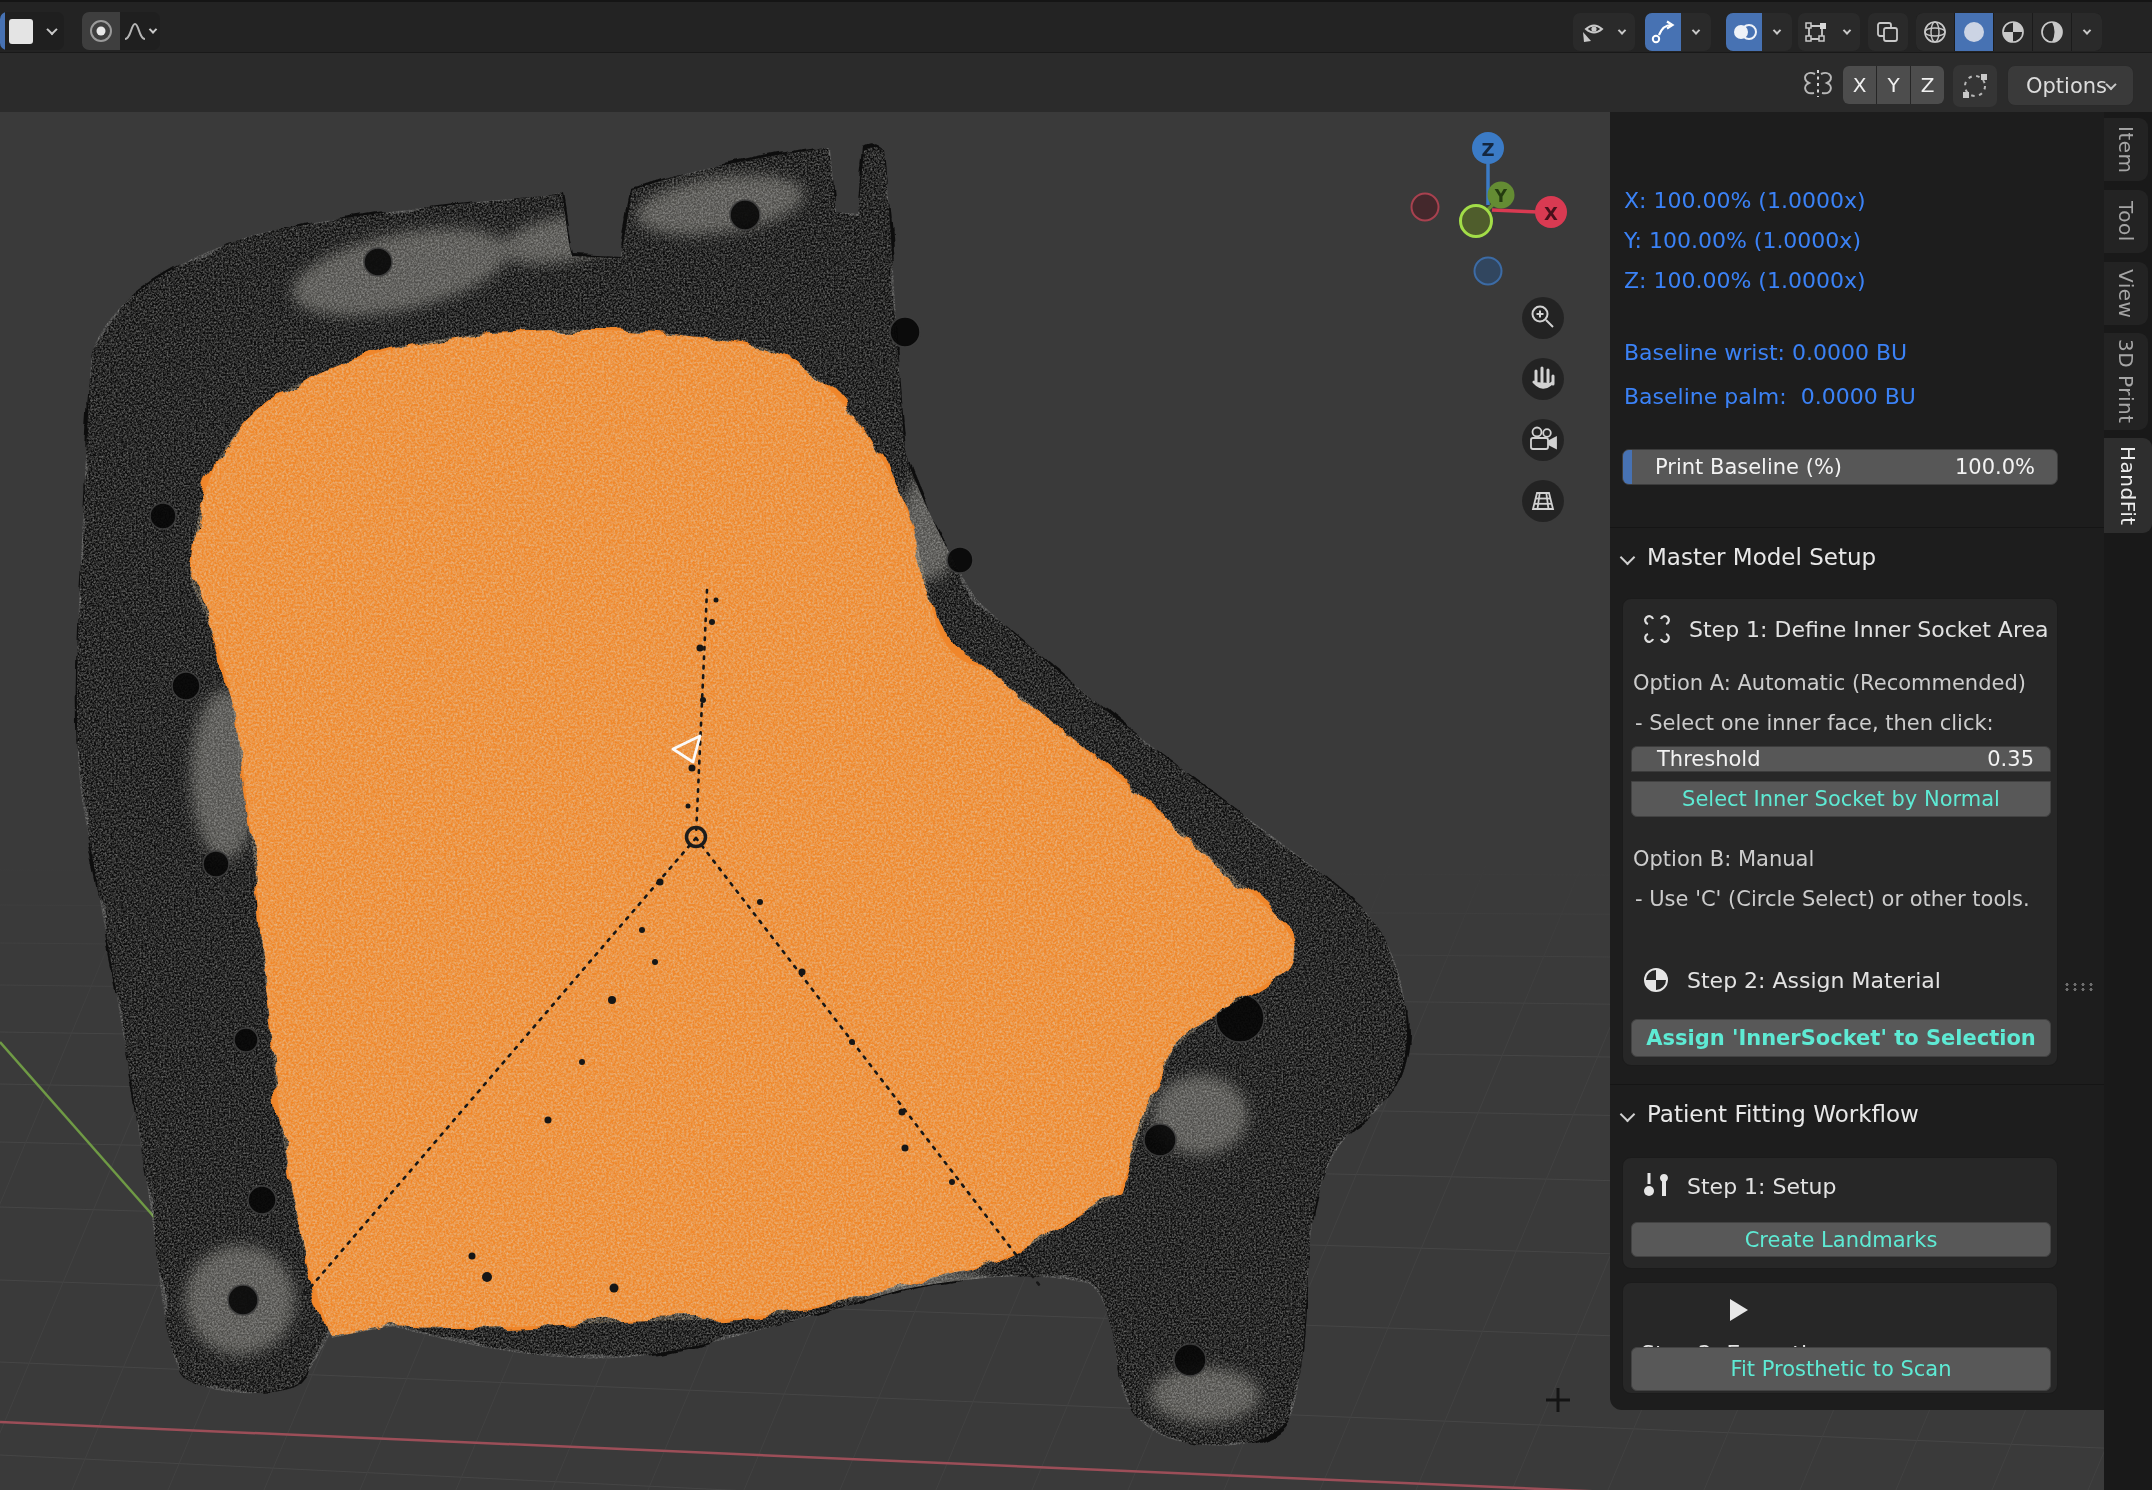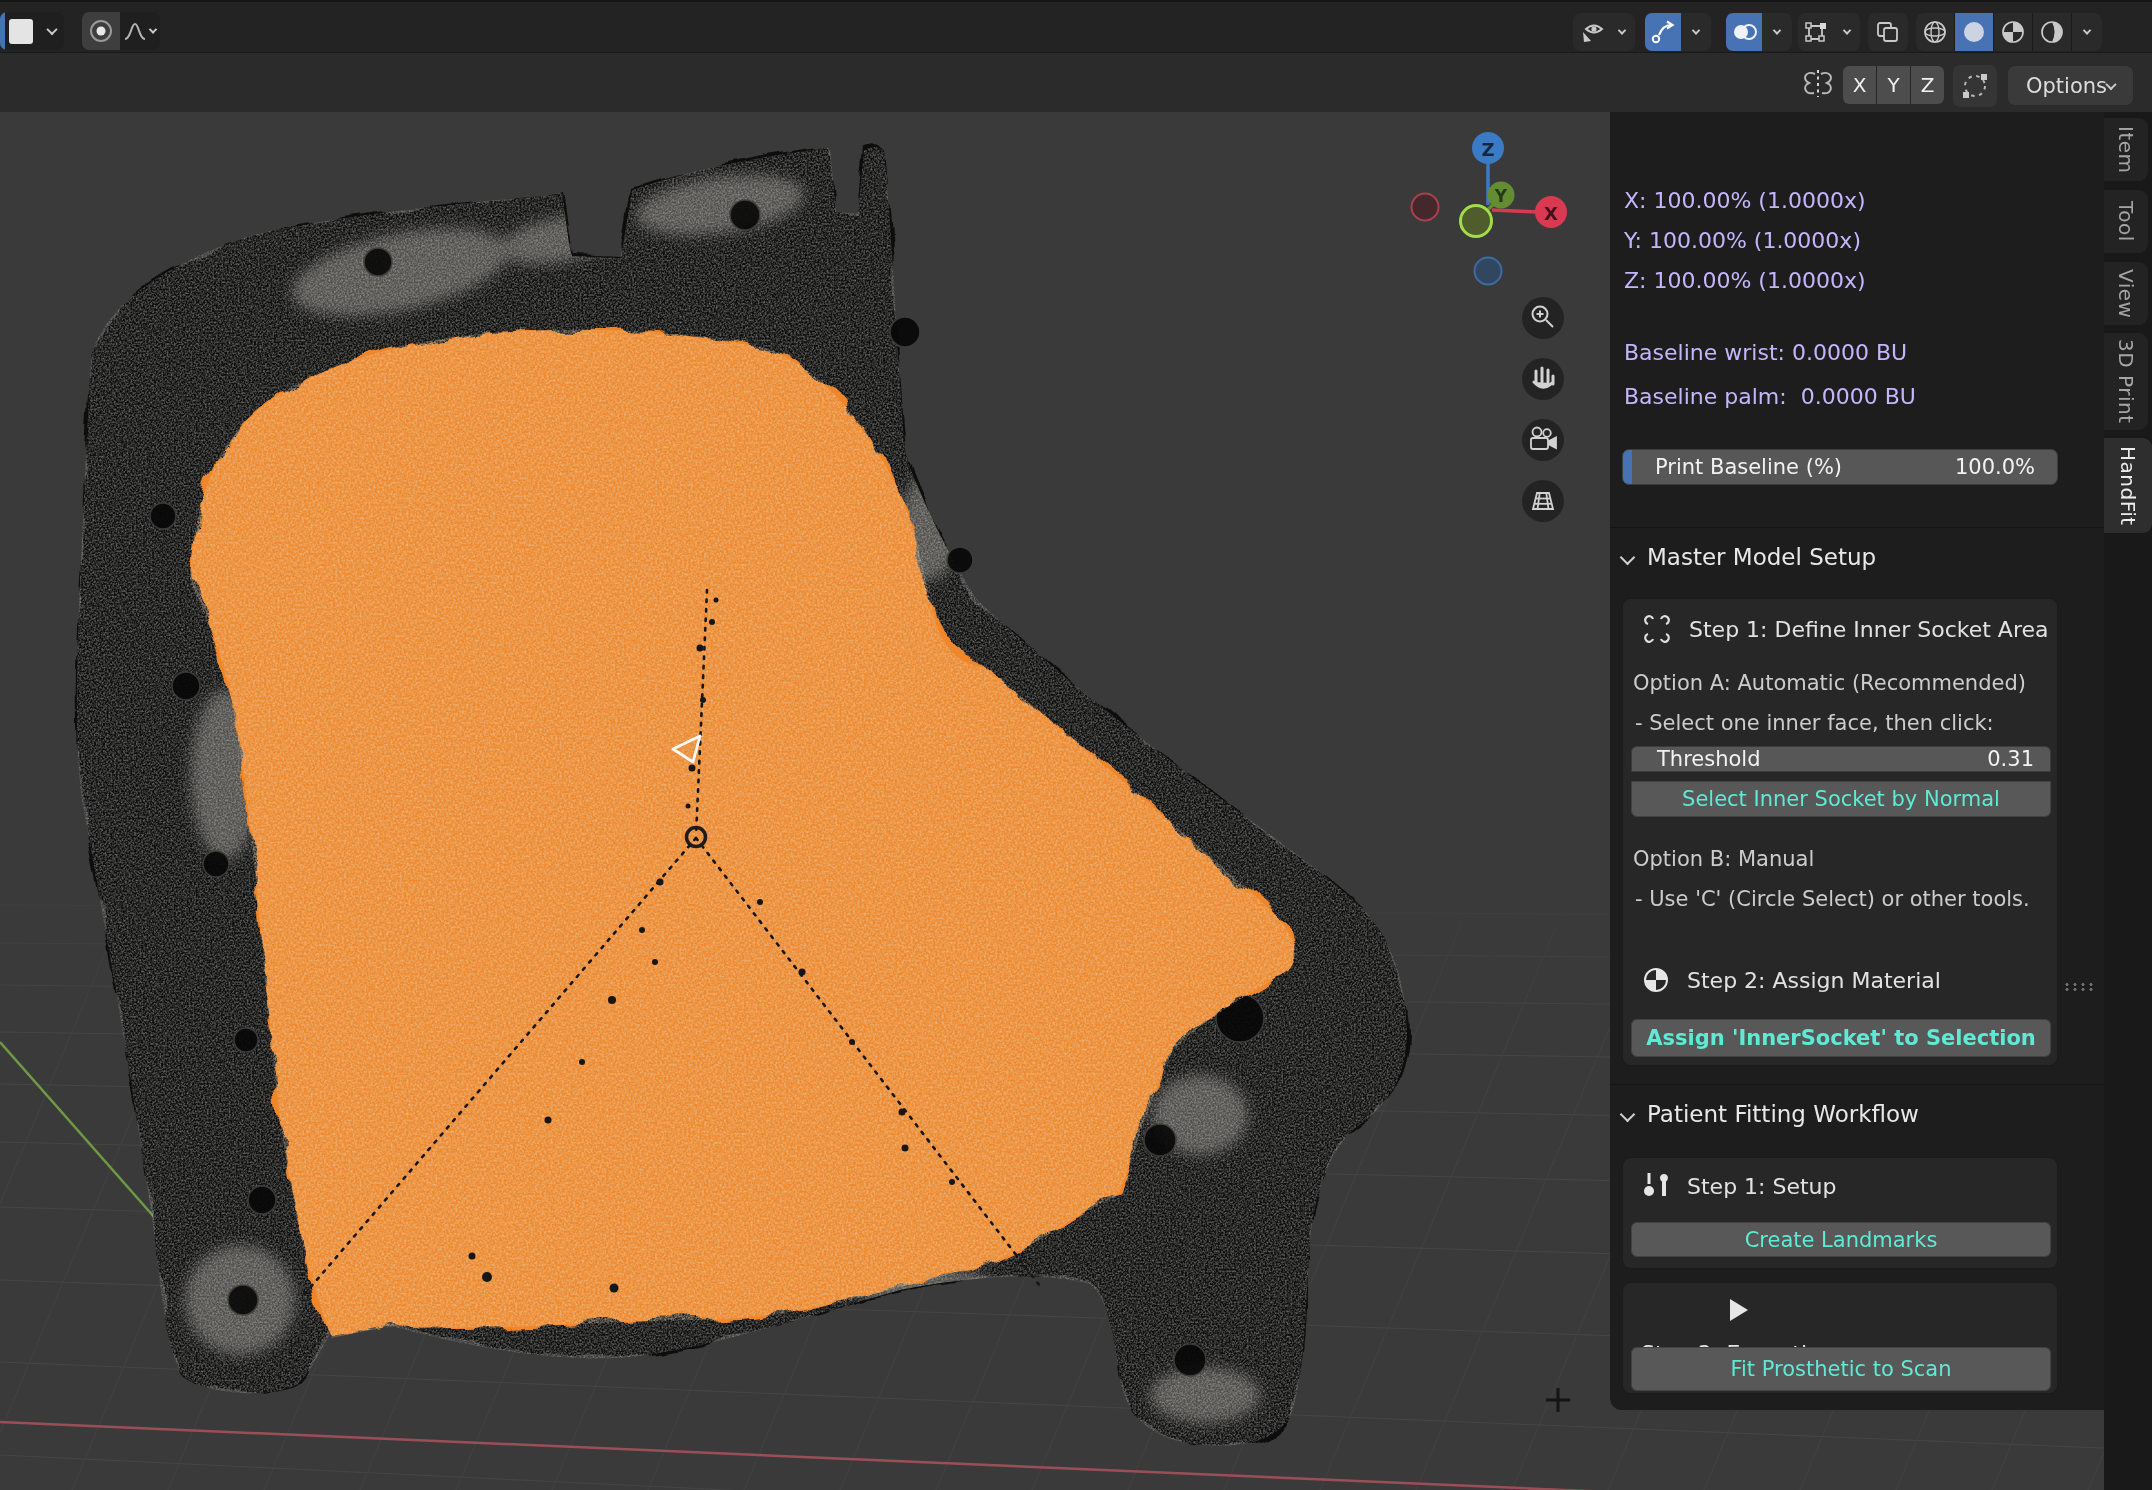--- a/index.html
+++ b/index.html
@@ -17,21 +17,21 @@
   .bluebar{position:absolute;left:0;top:0;width:5px;height:100%;background:#4772b3;}
   .blue{background:#4772b3 !important;}
   .xyz-btn{width:33px;height:38px;background:#4d4d4d;color:#f1f1f1;font-size:20px;display:flex;align-items:center;justify-content:center;}
   .options-btn{position:absolute;display:flex;align-items:center;background:#3a3a3a;border:1px solid #2a2a2a;border-radius:8px;color:#dcdcdc;font-size:21px;padding:0 18px;height:41px;}
 
   
   .sidebar{position:absolute;left:1610px;top:112px;width:494px;height:1298px;background:rgba(28,28,28,0.97);border-radius:0 0 0 12px;color:#cfcfcf;}
   .p-head{position:absolute;left:0;width:100%;display:flex;align-items:center;color:#e8e8e8;font-size:23px;}
   .p-head .pchev{margin-left:12px;margin-right:14px;width:11px;height:11px;border-right:2.5px solid #d0d0d0;border-bottom:2.5px solid #d0d0d0;transform:rotate(45deg);flex:0 0 auto;}
   .grip{position:absolute;right:10px;top:8px;width:31px;height:10px;background-image:radial-gradient(circle,#6e6e6e 1.4px,transparent 1.7px);background-size:8px 5px;}
-  .vp-line{position:absolute;left:14px;font-size:22px;color:#c4b5fd;white-space:pre;}
+  .vp-line{position:absolute;left:14px;font-size:22px;color:#3b82f6;white-space:pre;}
   .slider{position:absolute;background:#575757;border:1px solid #3c3c3c;border-radius:7px;display:flex;align-items:center;font-size:21px;color:#f2f2f2;overflow:hidden;}
   .slider .fill{position:absolute;left:0;top:0;bottom:0;width:9px;background:#4772b3;}
   .sb-box{position:absolute;left:12px;width:436px;background:#272727;border:1px solid #1b1b1b;border-radius:9px;}
   .step-row{position:absolute;display:flex;align-items:center;gap:16px;color:#e2e2e2;font-size:22px;}
   .box-label{position:absolute;font-size:21px;color:#cccccc;}
   .b-btn{position:absolute;background:#585858;border:1px solid #424242;color:#5eead4;font-size:21px;display:flex;align-items:center;justify-content:center;}
   .sep{position:absolute;left:0;width:100%;height:1px;background:#151515;}
 
   
   .tabstrip{position:absolute;left:2104px;top:112px;width:48px;height:1378px;background:#191919;}
@@ -427,21 +427,21 @@
           <path d="M 20,6 A 4,4 0 1 1 25,11" fill="none" stroke="#dedede" stroke-width="2.2"></path>
           <path d="M 12,26 A 4,4 0 1 1 7,21" fill="none" stroke="#dedede" stroke-width="2.2"></path>
           <path d="M 20,26 A 4,4 0 1 0 25,21" fill="none" stroke="#dedede" stroke-width="2.2"></path>
         </svg>
         <span>Step 1: Define Inner Socket Area</span>
       </div>
       <div class="box-label" style="left:10px;top:72px;">Option A: Automatic (Recommended)</div>
       <div class="box-label" style="left:12px;top:112px;">- Select one inner face, then click:</div>
       <div class="slider" style="left:8px;top:147px;width:420px;height:26px;border-radius:6px 6px 0 0;">
         <span style="margin-left:25px;">Threshold</span>
-        <span style="margin-left:auto;margin-right:16px;">0.31</span>
+        <span style="margin-left:auto;margin-right:16px;">0.35</span>
       </div>
       <div class="b-btn" style="left:8px;top:182px;width:420px;height:36px;border-radius:0 0 6px 6px;">Select Inner Socket by Normal</div>
       <div class="box-label" style="left:10px;top:248px;">Option B: Manual</div>
       <div class="box-label" style="left:12px;top:288px;">- Use 'C' (Circle Select) or other tools.</div>
       <div class="step-row" style="left:18px;top:366px;">
         <svg class="ico" width="30" height="30">
           <circle cx="15" cy="15" r="11" fill="none" stroke="#e6e6e6" stroke-width="2"></circle>
           <path d="M 15,4 A 11,11 0 0 1 26,15 L 15,15 Z" fill="#e6e6e6"></path>
           <path d="M 15,15 L 15,26 A 11,11 0 0 1 4,15 Z" fill="#e6e6e6"></path>
         </svg>

